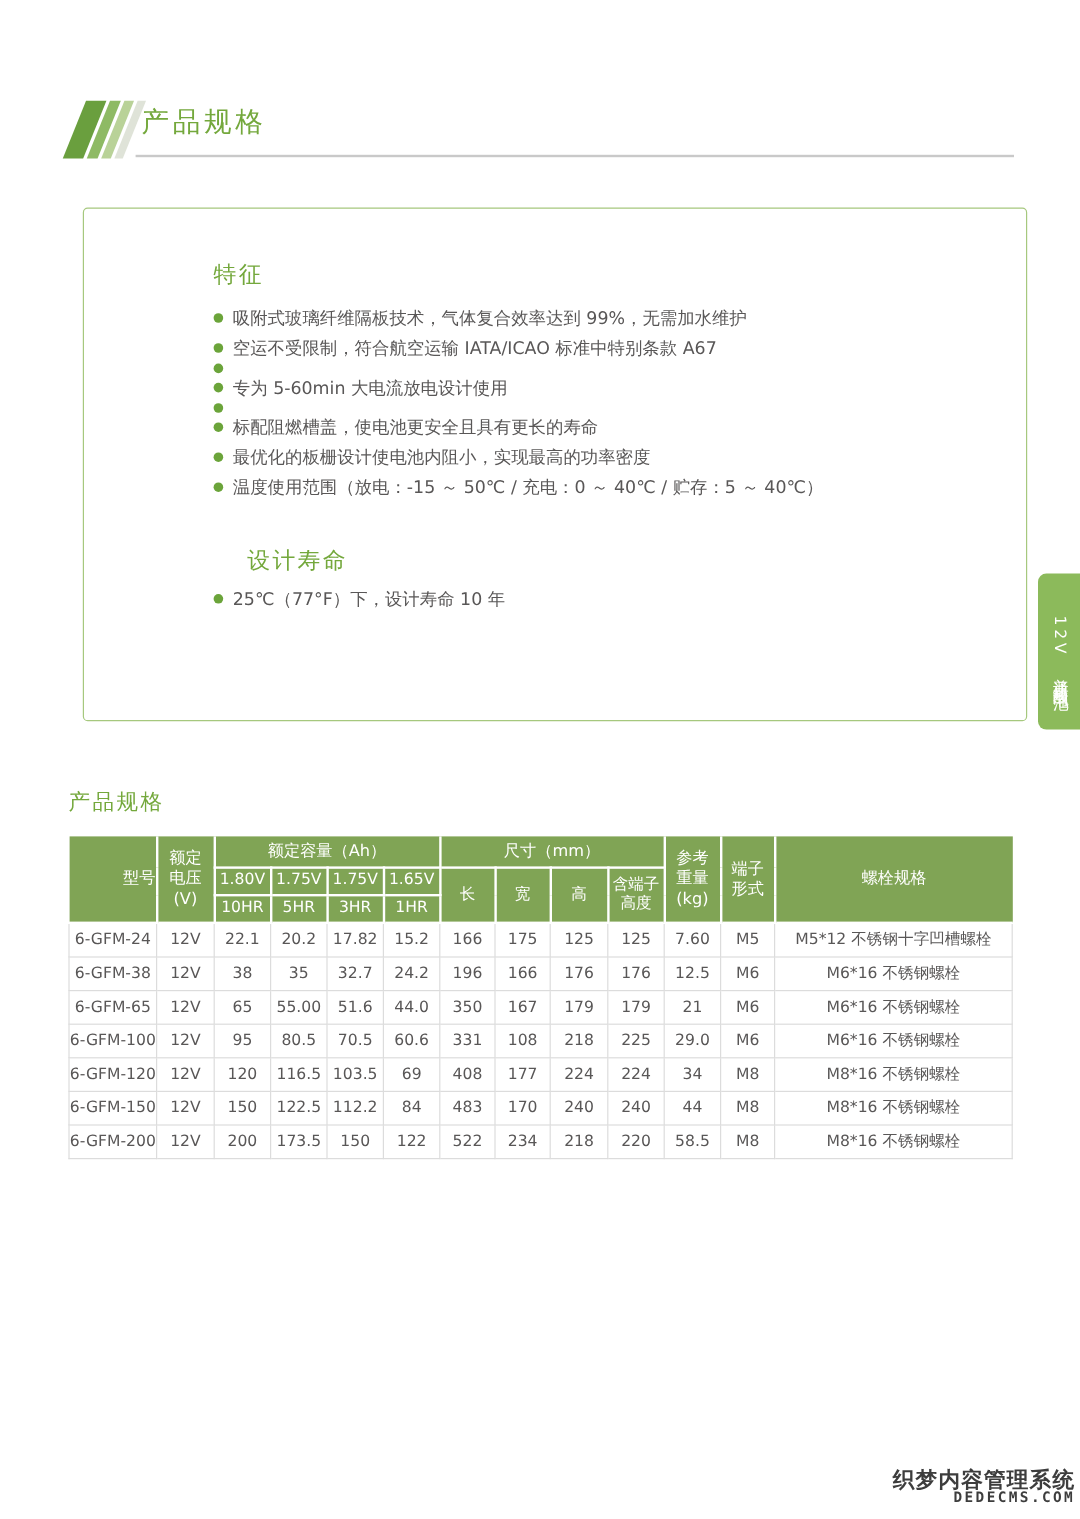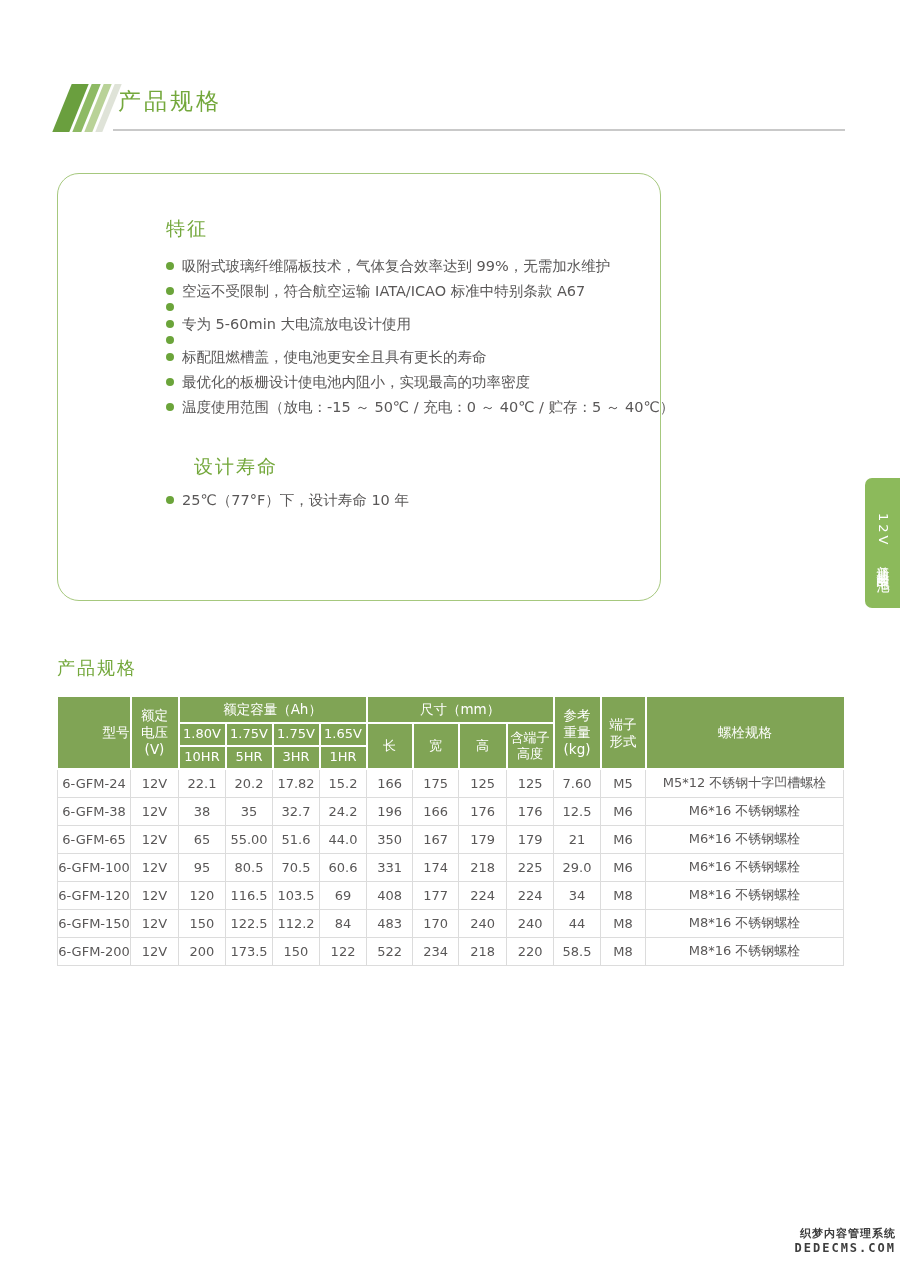--- a/index.html
+++ b/index.html
@@ -38,24 +38,24 @@
   .title-rule {
     position: absolute;
     left: 113px; top: 129px;
     width: 732px; height: 2px;
     background: #c9c9c9;
   }
 
   
   .features-box {
     position: absolute;
-    left: 57px; top: 173px;
-    width: 604px; height: 428px;
+    left: 69px; top: 173px;
+    width: 787px; height: 428px;
     border: 1px solid #a6c87e;
-    border-radius: 22px;
+    border-radius: 4px;
     padding: 42px 40px 0 108px;
   }
   .box-heading {
     font-size: 19px;
     color: #74a83c;
     letter-spacing: 2px;
     font-weight: 400;
   }
   .bullet-list { list-style: none; margin-top: 12px; text-align: right; }
   .bullet-list li {
@@ -147,21 +147,21 @@
   .watermark {
     position: absolute;
     right: 4px; top: 1226px;
     text-align: right;
     font-family: "DejaVu Sans Mono", "Liberation Mono", monospace;
     font-weight: bold;
     color: #3d3d3d;
     text-shadow: -1px -1px 0 #fff, 1px -1px 0 #fff, -1px 1px 0 #fff, 1px 1px 0 #fff;
     line-height: 15px;
   }
-  .watermark .wm1 { font-size: 11px; letter-spacing: 1px; }
+  .watermark .wm1 { font-size: 18px; letter-spacing: 1px; }
   .watermark .wm2 { font-size: 12px; letter-spacing: 2px; }
 </style>
 </head>
 <body>
 
 <div class="page">
 
   <div class="logo">
     <div class="s1"></div>
     <div class="s2"></div>
@@ -315,21 +315,21 @@
           <td>M6*16 不锈钢螺栓</td>
         </tr>
         <tr>
           <td>6-GFM-100</td>
           <td>12V</td>
           <td>95</td>
           <td>80.5</td>
           <td>70.5</td>
           <td>60.6</td>
           <td>331</td>
-          <td>174</td>
+          <td>108</td>
           <td>218</td>
           <td>225</td>
           <td>29.0</td>
           <td>M6</td>
           <td>M6*16 不锈钢螺栓</td>
         </tr>
         <tr>
           <td>6-GFM-120</td>
           <td>12V</td>
           <td>120</td>

